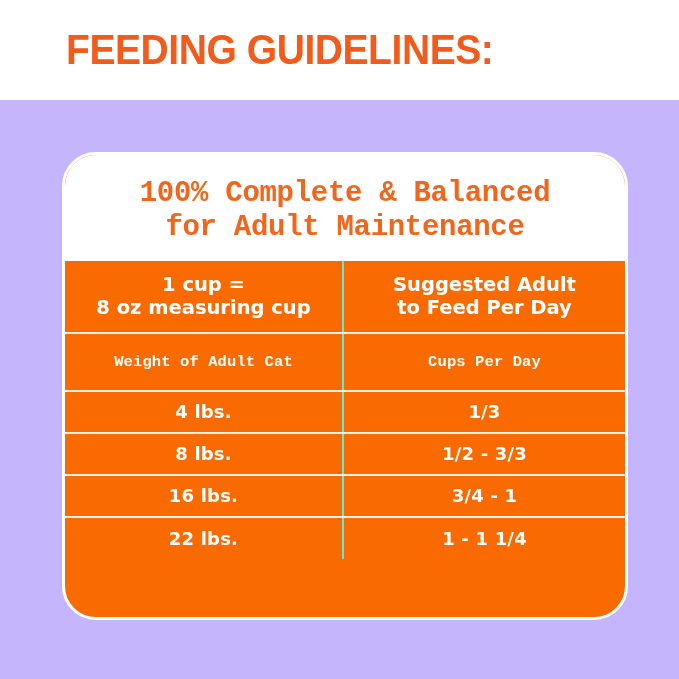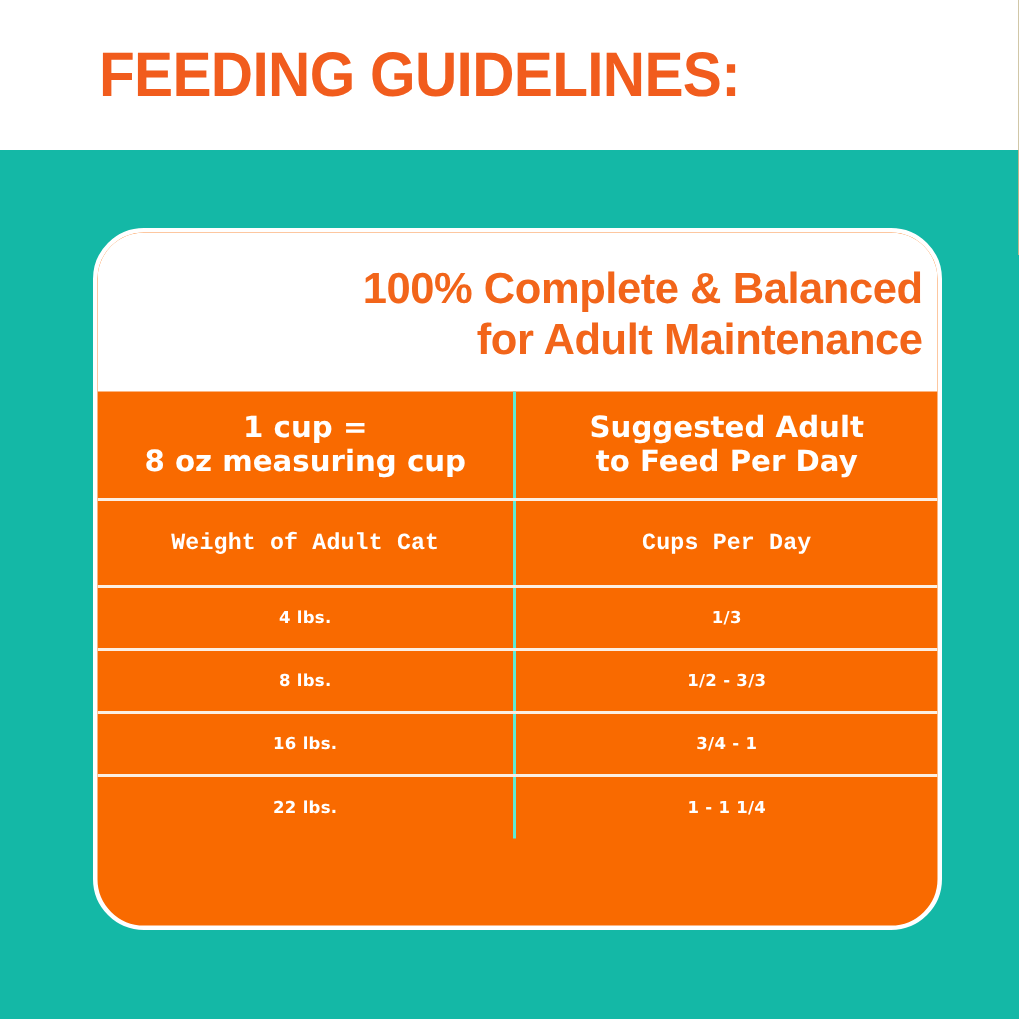--- a/index.html
+++ b/index.html
@@ -8,21 +8,21 @@
     width: 679px;
     height: 679px;
     overflow: hidden;
     font-family: "Liberation Sans", sans-serif;
   }
 
   #page {
     position: relative;
     width: 679px;
     height: 679px;
-    background: #14b8a6;
+    background: #c4b5fd;
   }
 
   
   .top-band {
     position: absolute;
     left: 0;
     top: 0;
     width: 679px;
     height: 100px;
     background: #FFFFFF;
@@ -58,27 +58,26 @@
 
   .card-head {
     background: #FFFFFF;
     padding: 22px 10px 16px 10px;
     text-align: center;
   }
 
   .card-head-line {
     display: block;
     color: #F2651A;
-    font-family: Liberation Sans, sans-serif;
+    font-family: Liberation Mono, monospace;
     font-weight: 700;
     font-size: 29px;
     line-height: 1.17;
     letter-spacing: -0.3px;
     white-space: nowrap;
-    text-align: right;
   }
 
   
   .tbl {
     width: 100%;
     border-collapse: collapse;
     table-layout: fixed;
   }
 
   .tbl td {
@@ -107,21 +106,21 @@
 
   .row-colhead td {
     height: 58px;
     font-size: 15.5px;
     letter-spacing: 0.1px;
     font-family: Liberation Mono, monospace;
   }
 
   .row-data td {
     height: 42px;
-    font-size: 11px;
+    font-size: 18px;
     letter-spacing: 0.2px;
   }
 
   .cell-sub { display: block; }
 </style>
 </head>
 <body>
 
 <div id="page">
 

